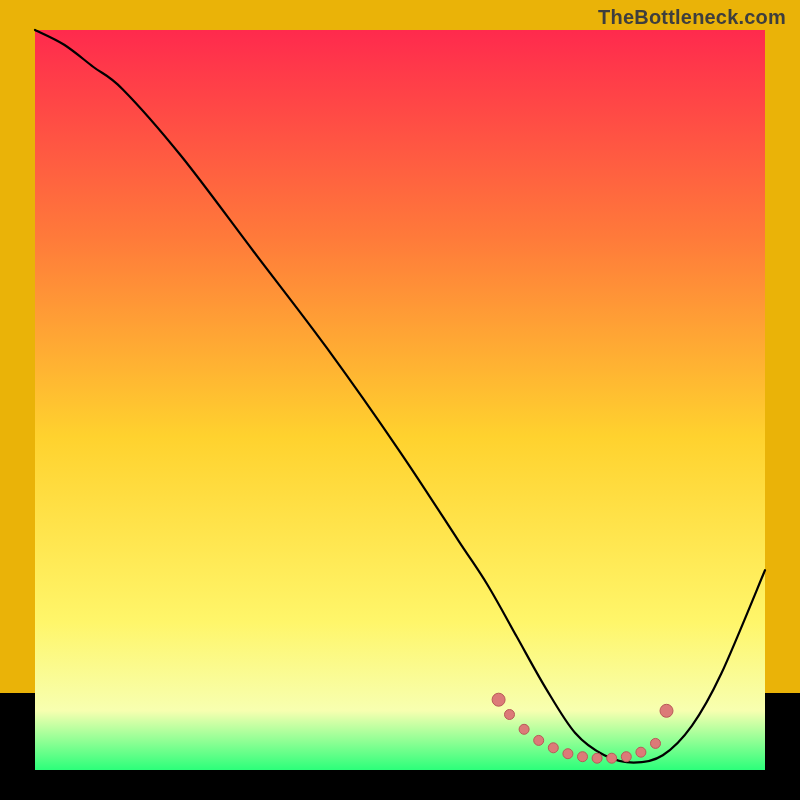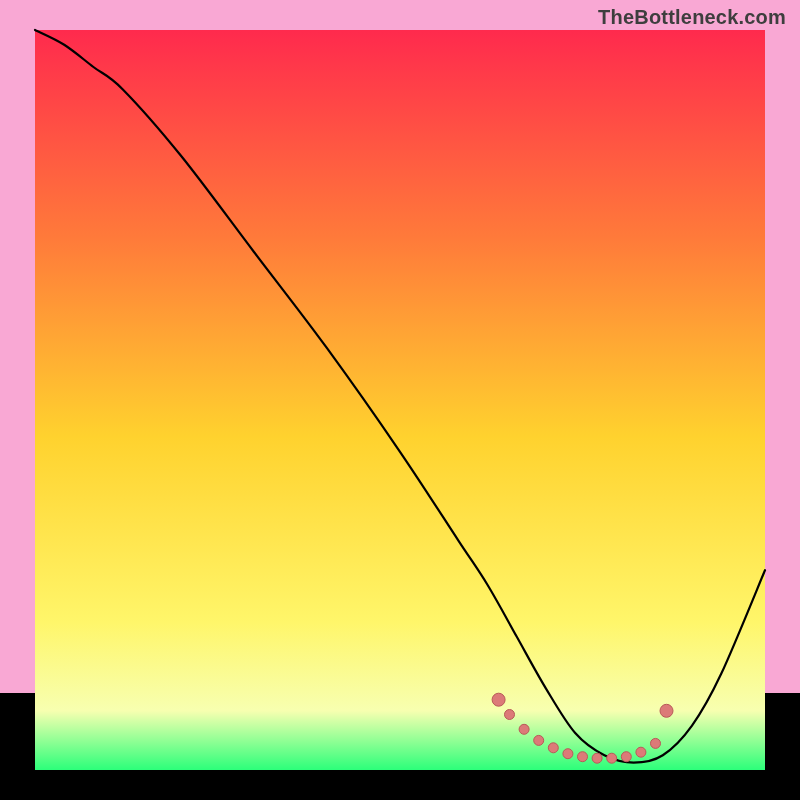--- a/index.html
+++ b/index.html
@@ -7,21 +7,21 @@
     padding: 0;
     width: 800px;
     height: 800px;
     background: #000000;
     overflow: hidden;
   }
   .stage {
     position: relative;
     width: 800px;
     height: 693px;
-    background: #f9a8d4;
+    background: #eab308;
   }
   .watermark {
     position: absolute;
     top: 6px;
     right: 14px;
     font-family: Arial, Helvetica, sans-serif;
     font-size: 20px;
     font-weight: 600;
     color: #3e3e3e;
     letter-spacing: 0.2px;

